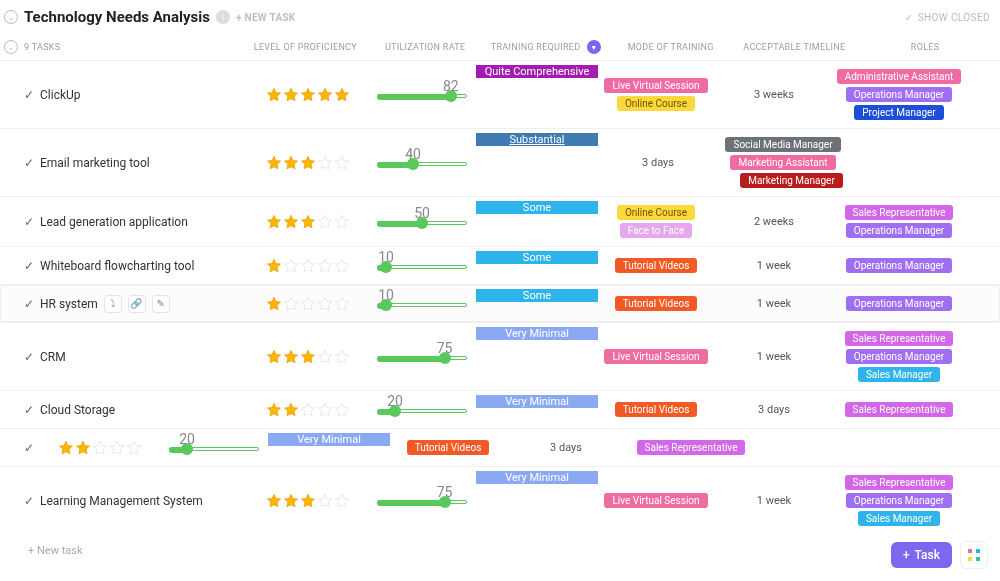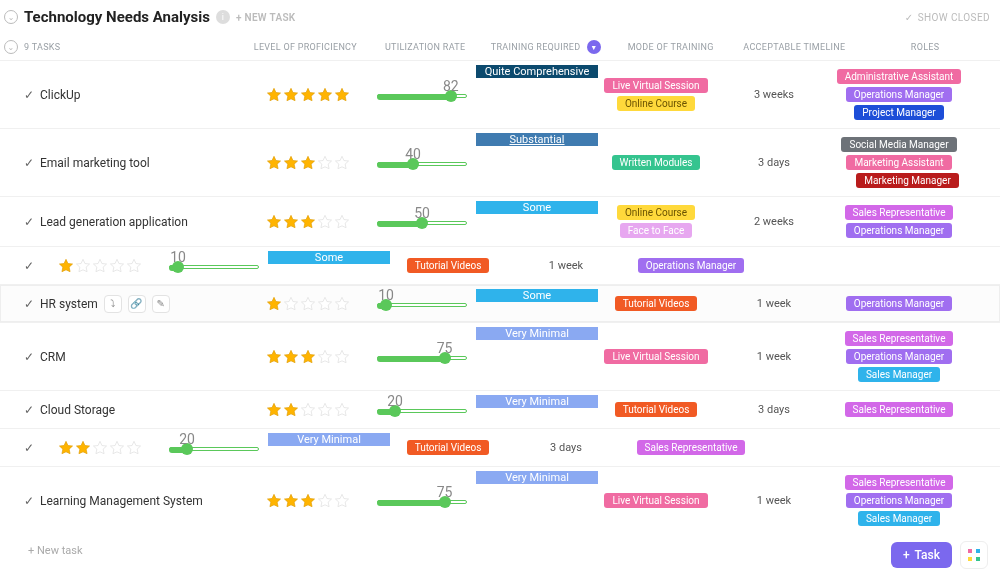--- a/index.html
+++ b/index.html
@@ -217,21 +217,21 @@
       </div>
       <div class="util-cell">
         <div class="slider">
     <div class="slider-track"></div>
     <div class="slider-fill" style="width:82%"></div>
     <div class="slider-knob" style="left:82%"></div>
     <div class="slider-label" style="left:82%">82</div>
   </div>
       </div>
       <div class="train-cell">
-        <div class="train-block" style="background: #0c4a6e;">Quite Comprehensive</div>
+        <div class="train-block" style="background: #a21caf;">Quite Comprehensive</div>
       </div>
       <div class="mode-cell">
         <span class="chip" style="background: rgb(240, 107, 162);">Live Virtual Session</span>
         <span class="chip" style="background: rgb(255, 217, 59); color: rgb(106, 82, 0);">Online Course</span>
       </div>
       <div class="time-cell">3 weeks</div>
       <div class="roles-cell">
         <span class="chip" style="background: rgb(240, 107, 162);">Administrative Assistant</span>
         <span class="chip" style="background: rgb(160, 110, 240);">Operations Manager</span>
         <span class="chip" style="background: #1d4ed8;">Project Manager</span>
@@ -273,23 +273,20 @@
         <div class="slider">
     <div class="slider-track"></div>
     <div class="slider-fill" style="width:40%"></div>
     <div class="slider-knob" style="left:40%"></div>
     <div class="slider-label" style="left:40%">40</div>
   </div>
       </div>
       <div class="train-cell">
         <div class="train-block" style="background: rgb(63, 123, 176); text-decoration: underline;">Substantial</div>
       </div>
-      <div class="mode-cell">
-        <span class="chip" style="background: rgb(53, 196, 143);">Written Modules</span>
-      </div>
       <div class="time-cell">3 days</div>
       <div class="roles-cell">
         <span class="chip" style="background: rgb(109, 114, 120);">Social Media Manager</span>
         <span class="chip" style="background: rgb(240, 107, 162);">Marketing Assistant</span>
         <span class="chip" style="background: #b91c1c; margin-left: 17px;">Marketing Manager</span>
       </div>
     </div>
     <div class="row">
       <span class="check">✓</span>
       <div class="task-name">
@@ -338,20 +335,23 @@
         <span class="chip" style="background: rgb(231, 167, 240);">Face to Face</span>
       </div>
       <div class="time-cell">2 weeks</div>
       <div class="roles-cell">
         <span class="chip" style="background: rgb(210, 104, 232);">Sales Representative</span>
         <span class="chip" style="background: rgb(160, 110, 240);">Operations Manager</span>
       </div>
     </div>
     <div class="row">
       <span class="check">✓</span>
+      <div class="task-name">
+        <span>Whiteboard flowcharting tool</span>
+      </div>
       <div class="stars-cell">
         <span class="star">
           <svg viewBox="0 0 24 24">
             <path d="M12 2l2.9 6.3 6.9.7-5.1 4.7 1.4 6.8L12 17.8 5.9 20.5l1.4-6.8L2.2 9l6.9-.7L12 2z" fill="#ffb400" stroke="#e09b00" stroke-width="1"></path>
           </svg>
         </span>
         <span class="star">
           <svg viewBox="0 0 24 24">
             <path d="M12 2l2.9 6.3 6.9.7-5.1 4.7 1.4 6.8L12 17.8 5.9 20.5l1.4-6.8L2.2 9l6.9-.7L12 2z" fill="#fff" stroke="#ddd" stroke-width="1"></path>
           </svg>

